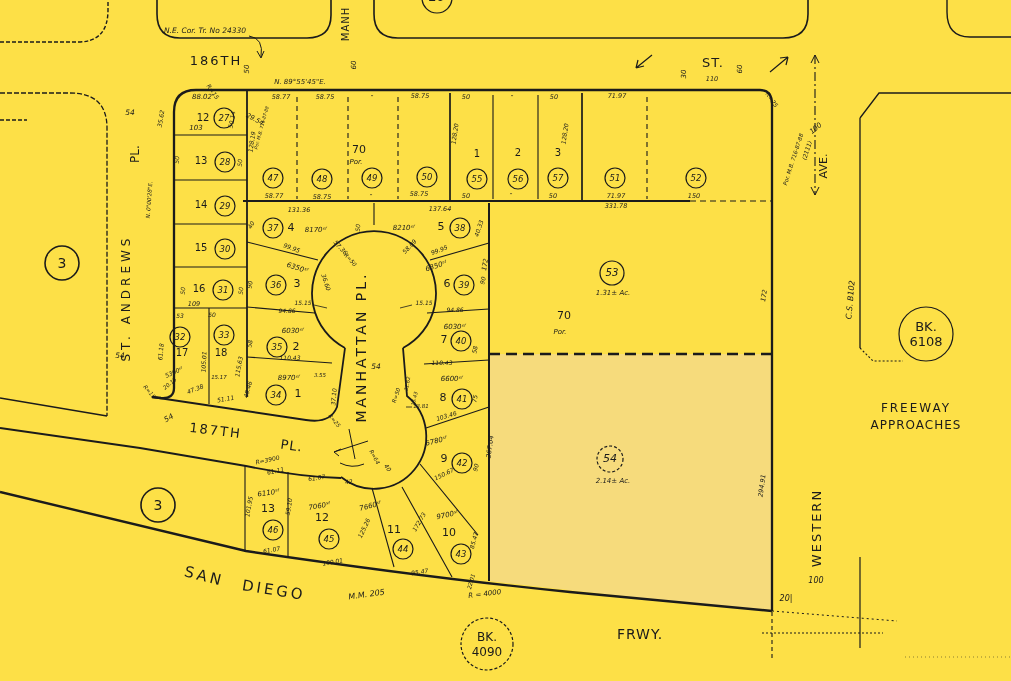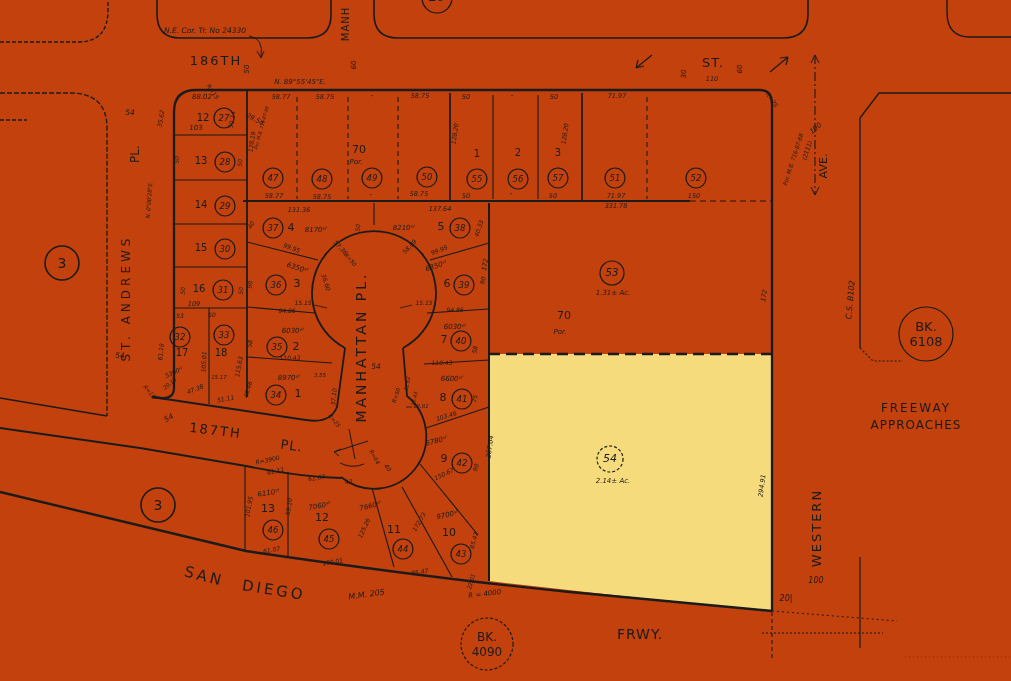--- a/index.html
+++ b/index.html
@@ -1,16 +1,16 @@
 <!DOCTYPE html>
 <html><head>
 <meta charset="utf-8">
 <style>
   html,body{margin:0;padding:0;background:#ffffff;}
-  #stage{position:relative;width:1011px;height:681px;background:#c2410c;overflow:hidden;}
+  #stage{position:relative;width:1011px;height:681px;background:#fde047;overflow:hidden;}
   svg{display:block;}
   svg text{font-family:"DejaVu Sans","Liberation Sans",sans-serif;fill:#1b1b1b;}
   .ln{stroke:#1b1b1b;fill:none;}
 </style>
 </head>
 <body>
 
 <div id="stage">
 <svg id="map" width="1011" height="681" viewBox="0 0 1011 681">
 

